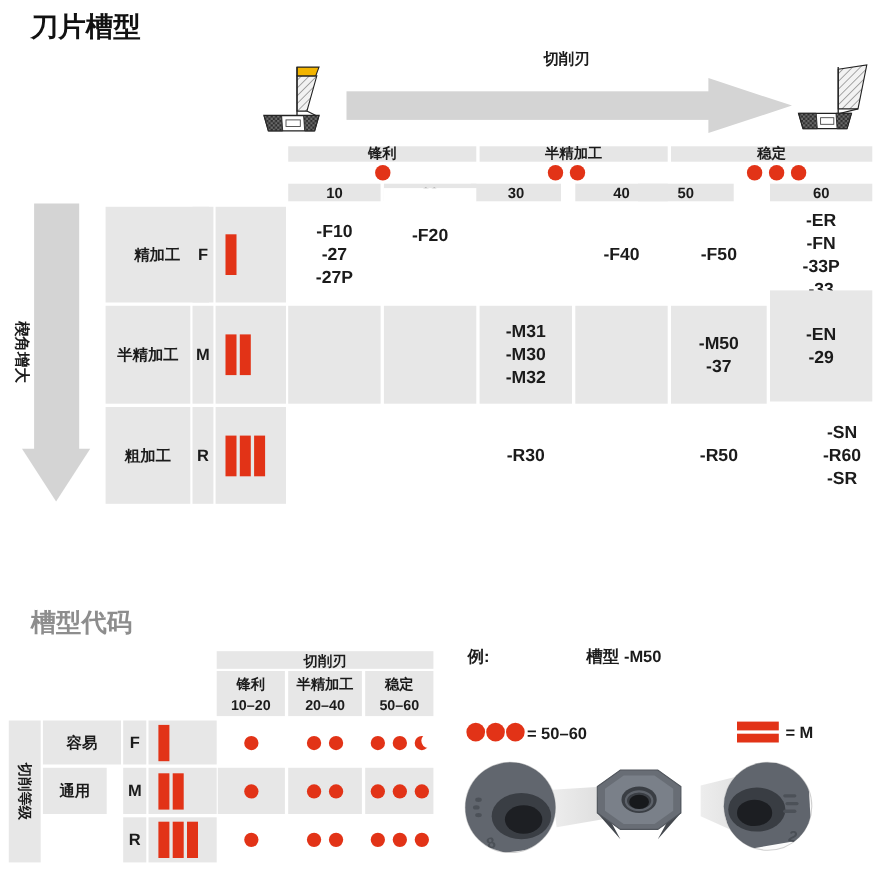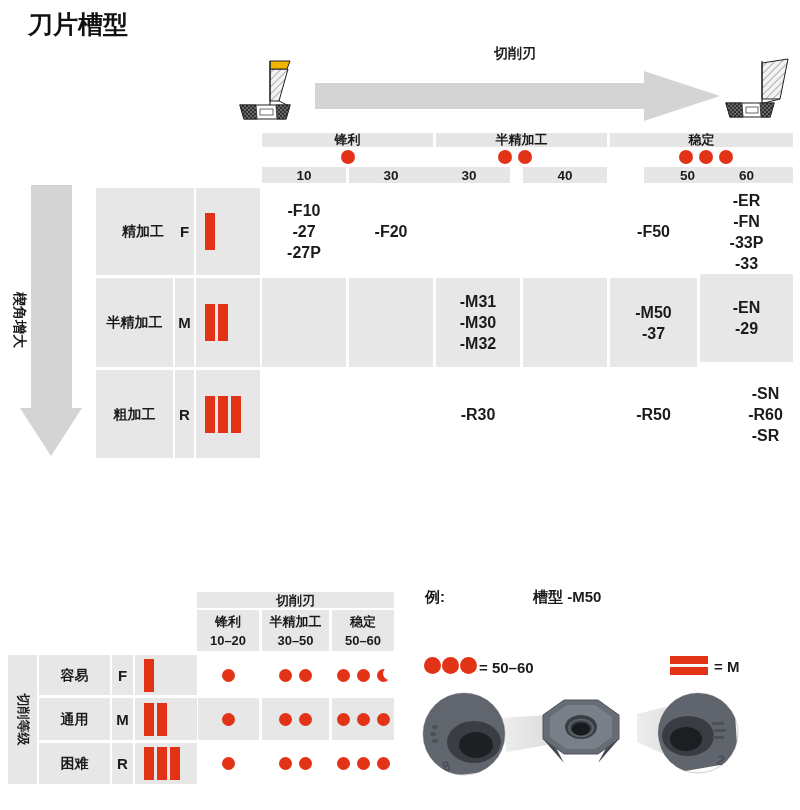--- a/index.html
+++ b/index.html
@@ -116,97 +116,98 @@
   <div class="dots-row" style="left:679px;">
       <span class="dot"></span>
       <span class="dot"></span>
       <span class="dot"></span>
     </div>
 
   <div class="scale-seg" style="left:262px;width:84px;">10</div>
   <div class="scale-seg" style="left:349px;width:84px;">30</div>
   <div class="scale-seg" style="left:428px;width:82px;">30</div>
   <div class="scale-seg" style="left:523px;width:84px;">40</div>
-  <div class="scale-seg" style="left:644px;width:87px;">50</div>
+  <div class="scale-seg" style="left:580px;width:87px;">50</div>
   <div class="scale-seg" style="left:700px;width:93px;">60</div>
 
   <div class="varrow-shaft"></div>
   <div class="varrow-head"></div>
   <div class="vlabel" style="left:-42px;top:310px;width:120px;height:20px;font-size:14px;">楔角增大</div>
 
   <div class="cell name" style="left:96px;top:188px;width:94px;height:87px;">精加工</div>
   <div class="cell letter" style="left:175px;top:188px;width:19px;height:87px;">F</div>
   <div class="cell icon icon-lg" style="left:196px;top:188px;width:64px;height:87px;"><span class="bar"></span></div>
   <div class="cell plain" style="left:262px;top:188px;width:84px;height:87px;">-F10
 -27
 -27P</div>
-  <div class="cell plain" style="left:349px;top:188px;width:84px;height:87px;">-F20</div>
+  <div class="cell plain" style="left:349px;top:171px;width:84px;height:87px;">-F20</div>
+  <div class="cell plain" style="left:523px;top:188px;width:84px;height:87px;">-F40</div>
   <div class="cell plain" style="left:610px;top:188px;width:87px;height:87px;">-F50</div>
   <div class="cell plain" style="left:700px;top:188px;width:93px;height:87px;">-ER
 -FN
 -33P
 -33</div>
 
   <div class="cell name" style="left:96px;top:278px;width:77px;height:89px;">半精加工</div>
   <div class="cell letter" style="left:175px;top:278px;width:19px;height:89px;">M</div>
   <div class="cell icon icon-lg" style="left:196px;top:278px;width:64px;height:89px;"><span class="bar"></span><span class="bar"></span></div>
   <div class="cell" style="left:262px;top:278px;width:84px;height:89px;"></div>
   <div class="cell" style="left:349px;top:278px;width:84px;height:89px;"></div>
   <div class="cell" style="left:436px;top:278px;width:84px;height:89px;">-M31
 -M30
 -M32</div>
   <div class="cell" style="left:523px;top:278px;width:84px;height:89px;"></div>
   <div class="cell" style="left:610px;top:278px;width:87px;height:89px;">-M50
 -37</div>
-  <div class="cell" style="left:700px;top:274px;width:93px;height:88px;">-EN
+  <div class="cell" style="left:700px;top:264px;width:93px;height:101px;">-EN
 -29</div>
 
   <div class="cell name" style="left:96px;top:370px;width:77px;height:88px;">粗加工</div>
   <div class="cell letter" style="left:175px;top:370px;width:19px;height:88px;">R</div>
   <div class="cell icon icon-lg" style="left:196px;top:370px;width:64px;height:88px;"><span class="bar"></span><span class="bar"></span><span class="bar"></span></div>
   <div class="cell plain" style="left:436px;top:370px;width:84px;height:88px;">-R30</div>
   <div class="cell plain" style="left:610px;top:370px;width:87px;height:88px;">-R50</div>
   <div class="cell plain" style="left:719px;top:370px;width:93px;height:88px;text-align:center;">-SN
 -R60
 -SR</div>
 
+  <div class="section2-title">槽型代码</div>
 
   <div class="cell" style="left:197px;top:592px;width:197px;height:16px;font-size:13px;">切削刃</div>
 
   <div class="cell subhead" style="left:197px;top:610px;width:62px;height:41px;">
     <span>锋利</span>
     <span>10–20</span>
   </div>
   <div class="cell subhead" style="left:262px;top:610px;width:67px;height:41px;">
     <span>半精加工</span>
-    <span>30–50</span>
+    <span>20–40</span>
   </div>
   <div class="cell subhead" style="left:332px;top:610px;width:62px;height:41px;">
     <span>稳定</span>
     <span>50–60</span>
   </div>
 
   <div class="sidestrip"></div>
   <div class="vlabel" style="left:-32px;top:711px;width:110px;height:17px;font-size:13px;">切削等级</div>
 
   <div class="cell name" style="left:39px;top:655px;width:71px;height:40px;">容易</div>
   <div class="cell letter" style="left:112px;top:655px;width:21px;height:40px;">F</div>
   <div class="cell icon icon-sm" style="left:135px;top:655px;width:62px;height:40px;"><span class="bar"></span></div>
   <div class="cell plain dotscell" style="left:198px;top:655px;width:61px;height:40px;"><span class="dot"></span></div>
   <div class="cell plain dotscell" style="left:262px;top:655px;width:67px;height:40px;"><span class="dot"></span><span class="dot"></span></div>
   <div class="cell plain dotscell" style="left:332px;top:655px;width:62px;height:40px;"><span class="dot"></span><span class="dot"></span><span class="dot crescent"></span></div>
 
-  <div class="cell name" style="left:39px;top:698px;width:71px;height:42px;">通用</div>
+  <div class="cell name" style="left:39px;top:698px;width:58px;height:42px;">通用</div>
   <div class="cell letter" style="left:112px;top:698px;width:21px;height:42px;">M</div>
   <div class="cell icon icon-sm" style="left:135px;top:698px;width:62px;height:42px;"><span class="bar"></span><span class="bar"></span></div>
   <div class="cell dotscell" style="left:198px;top:698px;width:61px;height:42px;"><span class="dot"></span></div>
   <div class="cell dotscell" style="left:262px;top:698px;width:67px;height:42px;"><span class="dot"></span><span class="dot"></span></div>
   <div class="cell dotscell" style="left:332px;top:698px;width:62px;height:42px;"><span class="dot"></span><span class="dot"></span><span class="dot"></span></div>
 
-  <div class="cell name" style="left:39px;top:743px;width:71px;height:41px;">困难</div>
   <div class="cell letter" style="left:112px;top:743px;width:21px;height:41px;">R</div>
   <div class="cell icon icon-sm" style="left:135px;top:743px;width:62px;height:41px;"><span class="bar"></span><span class="bar"></span><span class="bar"></span></div>
   <div class="cell plain dotscell" style="left:198px;top:743px;width:61px;height:41px;"><span class="dot"></span></div>
   <div class="cell plain dotscell" style="left:262px;top:743px;width:67px;height:41px;"><span class="dot"></span><span class="dot"></span></div>
   <div class="cell plain dotscell" style="left:332px;top:743px;width:62px;height:41px;"><span class="dot"></span><span class="dot"></span><span class="dot"></span></div>
 
   <div class="ex-text" style="left:425px;top:588px;">例:</div>
   <div class="ex-text" style="left:533px;top:588px;">槽型 -M50</div>
 
   <div class="legend-dots">

